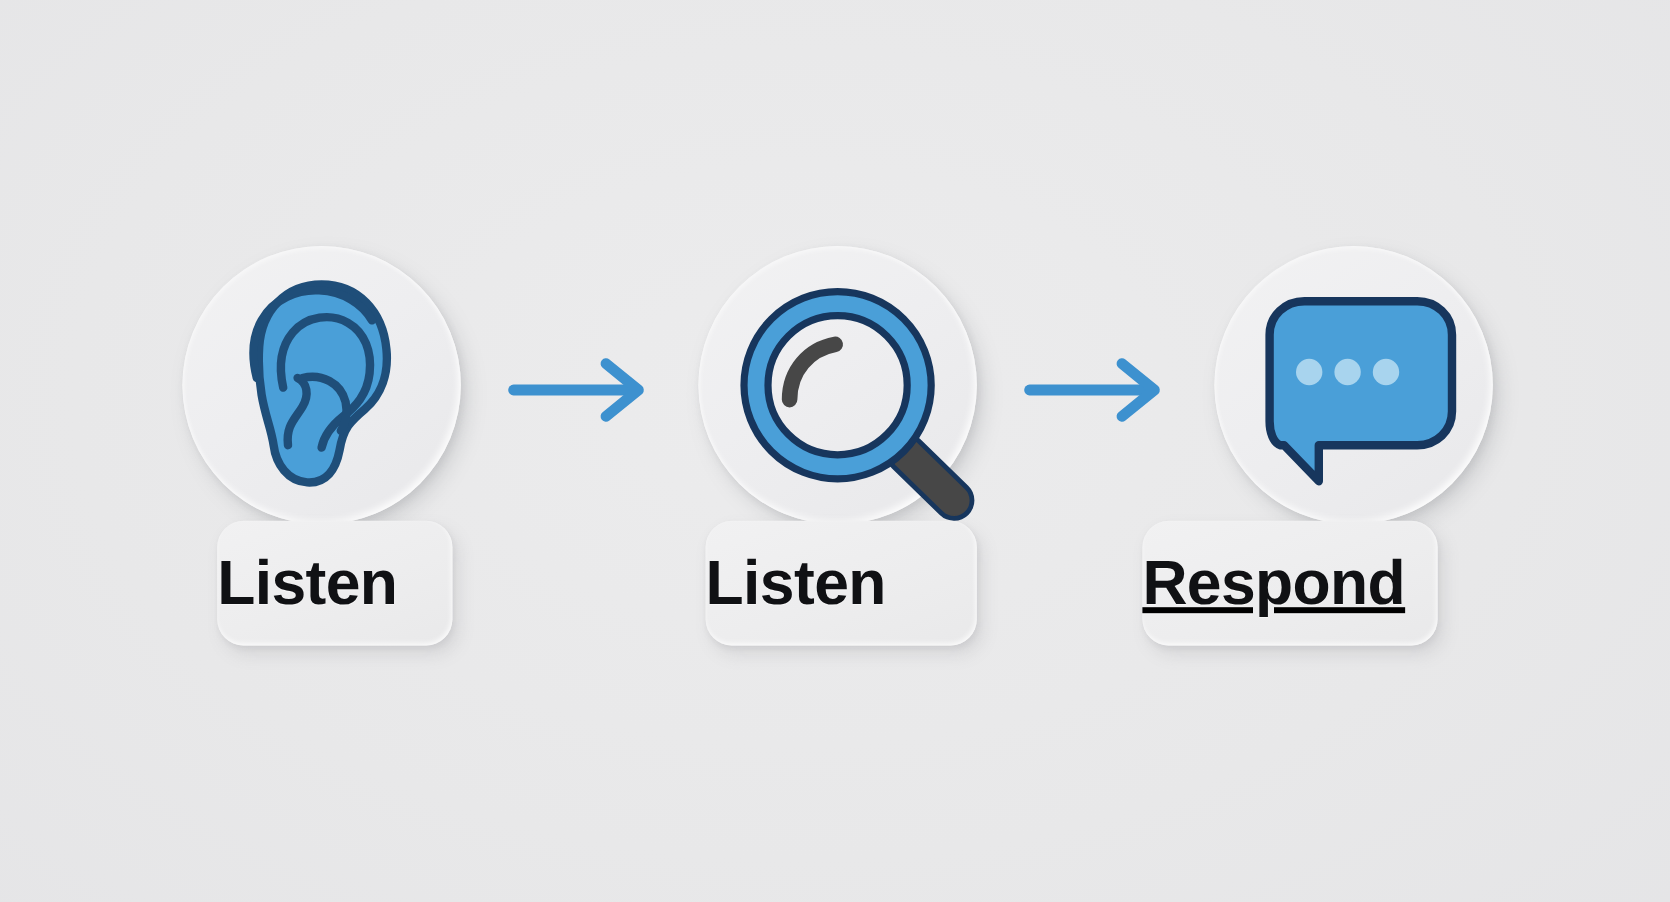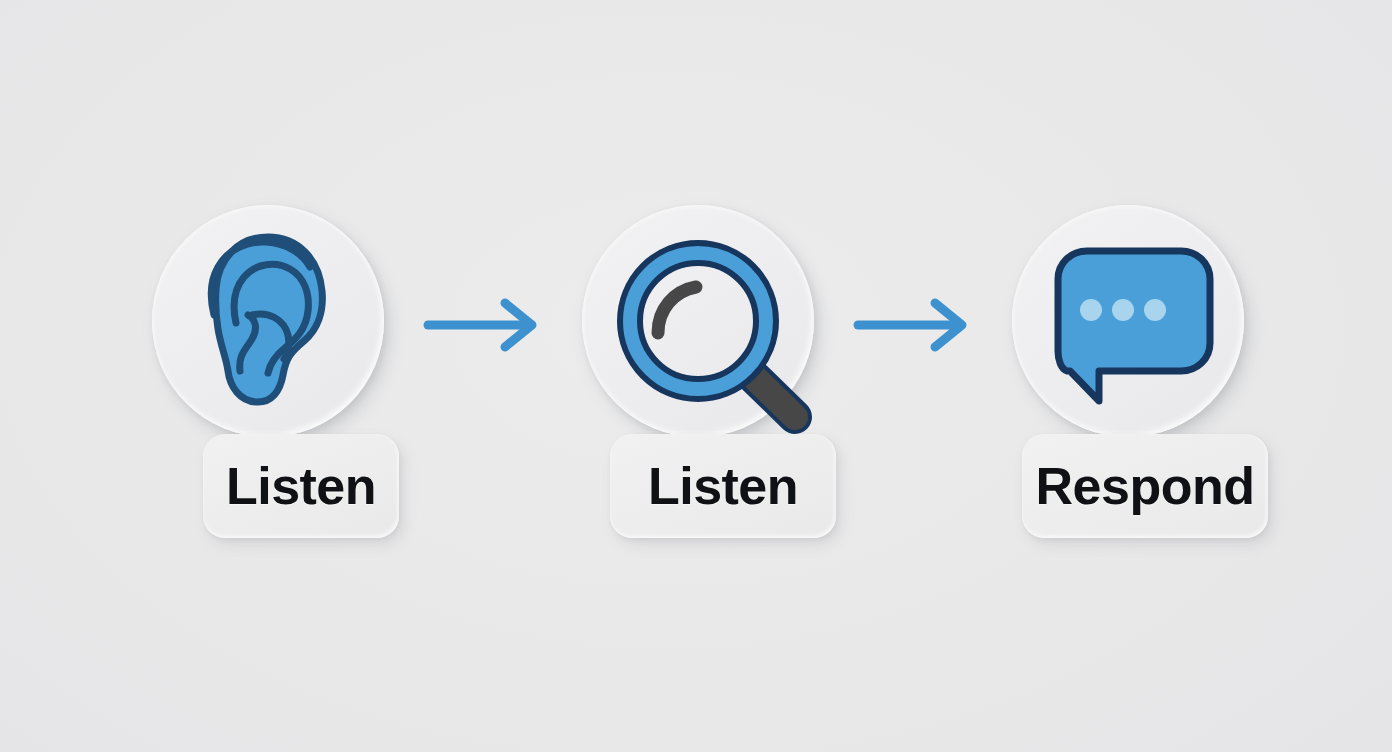--- a/index.html
+++ b/index.html
@@ -71,26 +71,25 @@
     position: absolute;
     height: 104px;
     border-radius: 22px;
     background: linear-gradient(160deg, #f1f1f2 0%, #ededee 55%, #e9e9ea 100%);
     box-shadow:
       5px 7px 13px rgba(125,127,133,0.17),
       1px 2px 4px rgba(125,127,133,0.10),
       -1px -2px 4px rgba(255,255,255,0.8) inset;
     display: flex;
     align-items: center;
-    justify-content: center;
-    margin-left: 22px;
+    justify-content: flex-start;
   }
   .chip-1 { left: 181px; top: 434px; width: 196px; }
   .chip-2 { left: 588px; top: 434px; width: 226px; }
-  .chip-3 { left: 1000px; top: 434px; width: 246px; }
+  .chip-3 { left: 952px; top: 434px; width: 246px; text-decoration: underline; }
 
   .chip-label {
     font-family: "Liberation Sans", sans-serif;
     font-size: 52px;
     font-weight: bold;
     letter-spacing: -0.5px;
     color: #101114;
     line-height: 1;
     text-shadow: 0 1px 0 rgba(255,255,255,0.55);
     white-space: nowrap;

